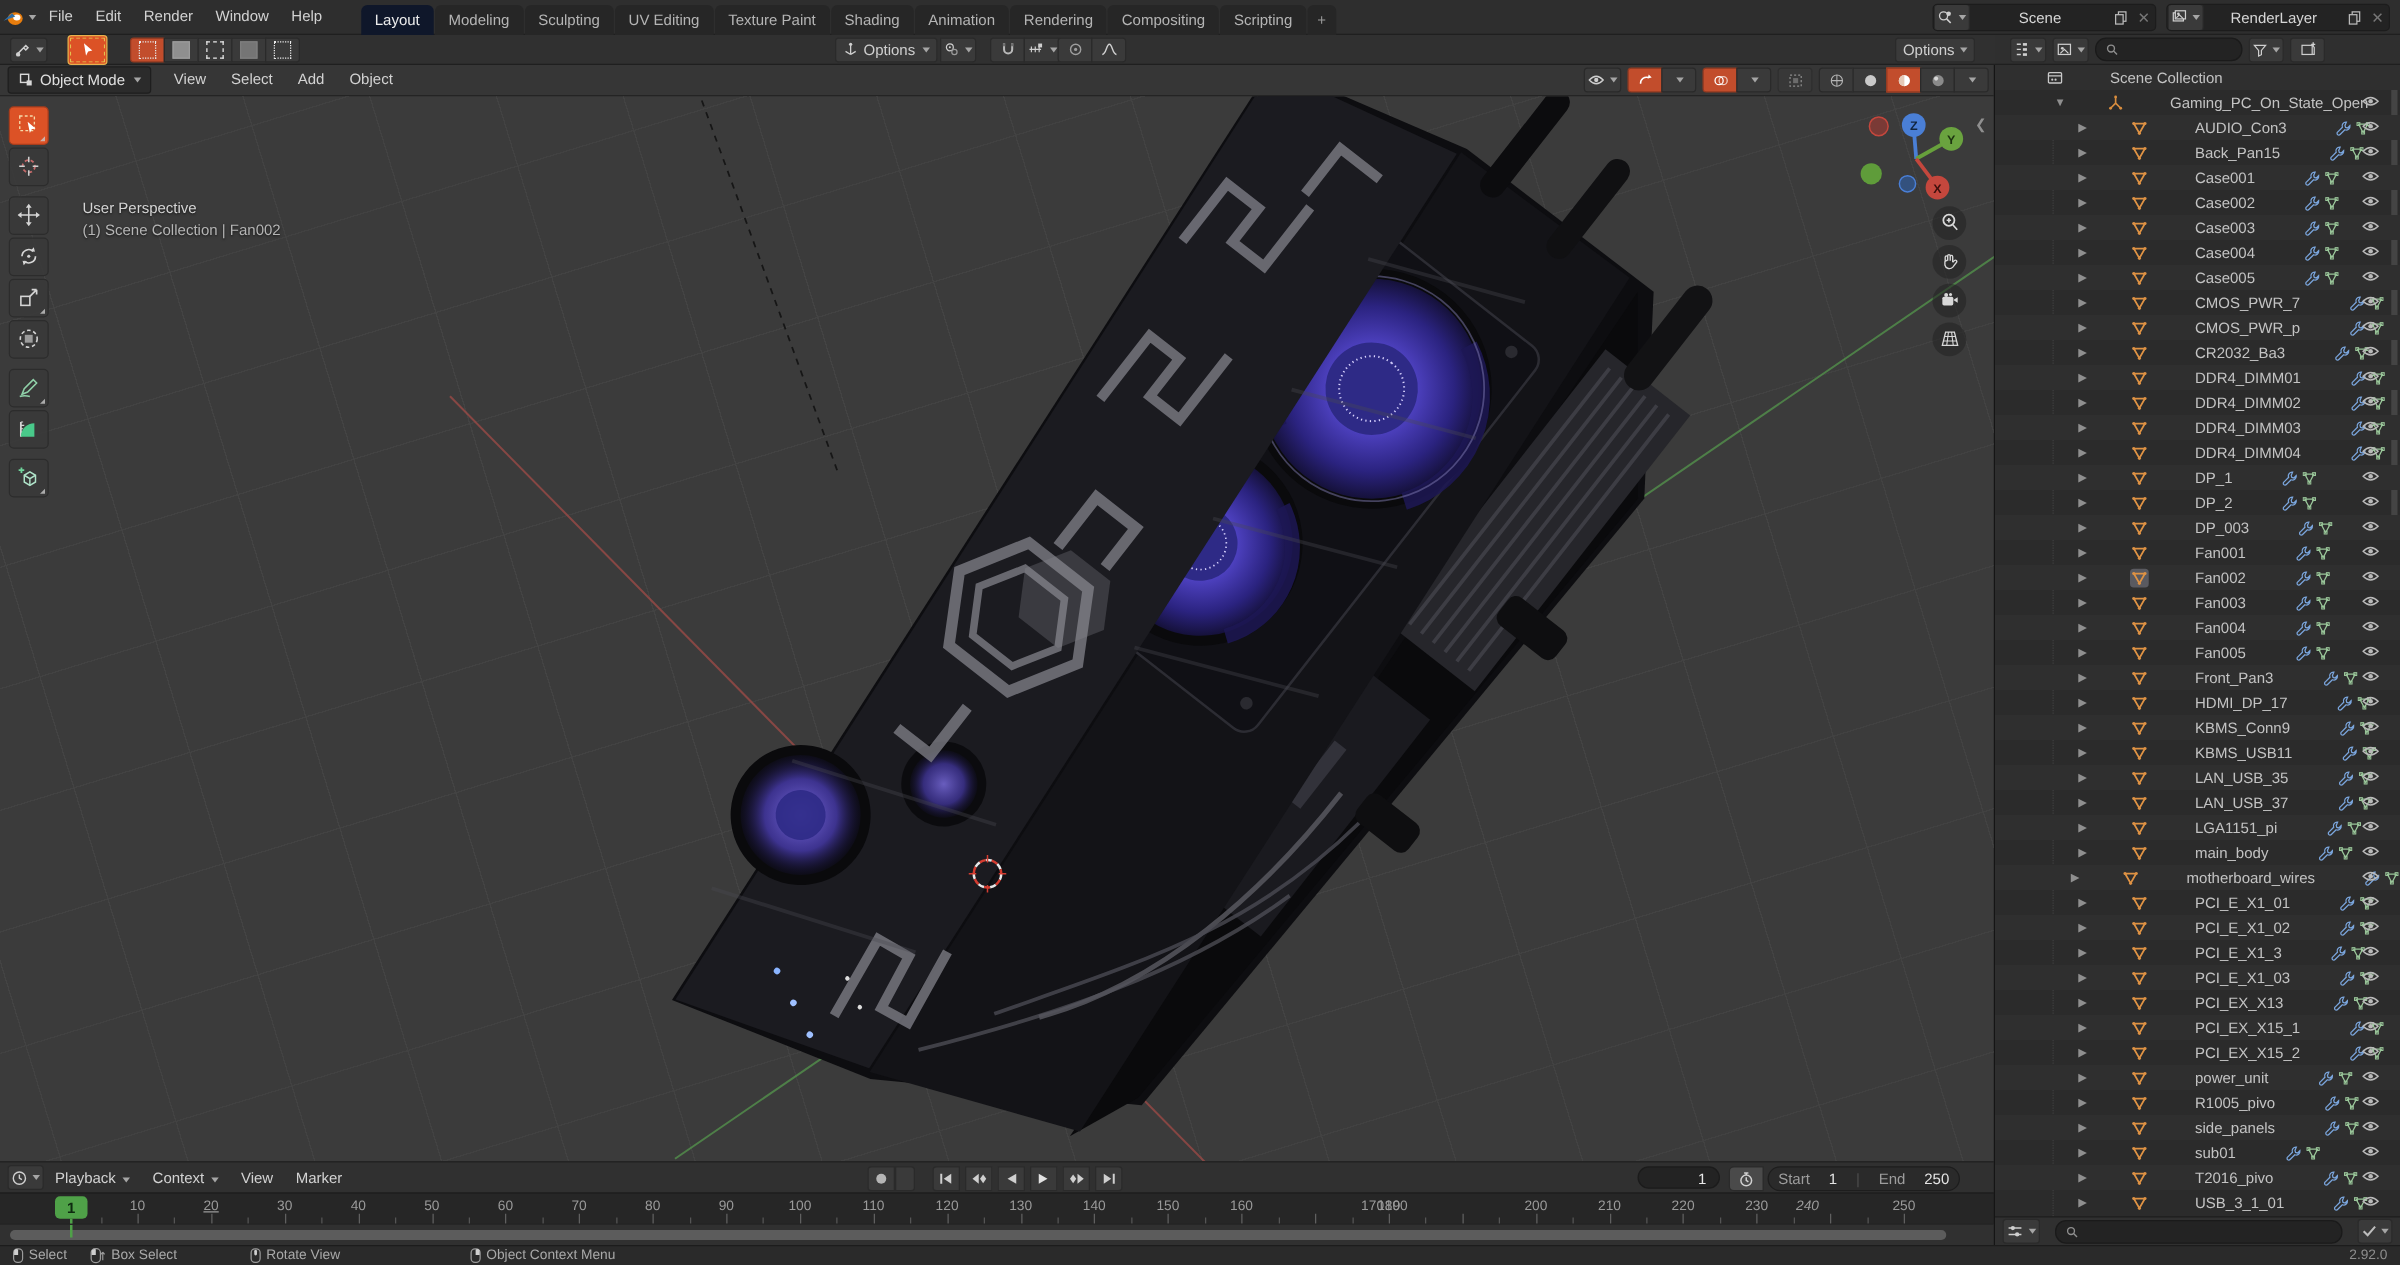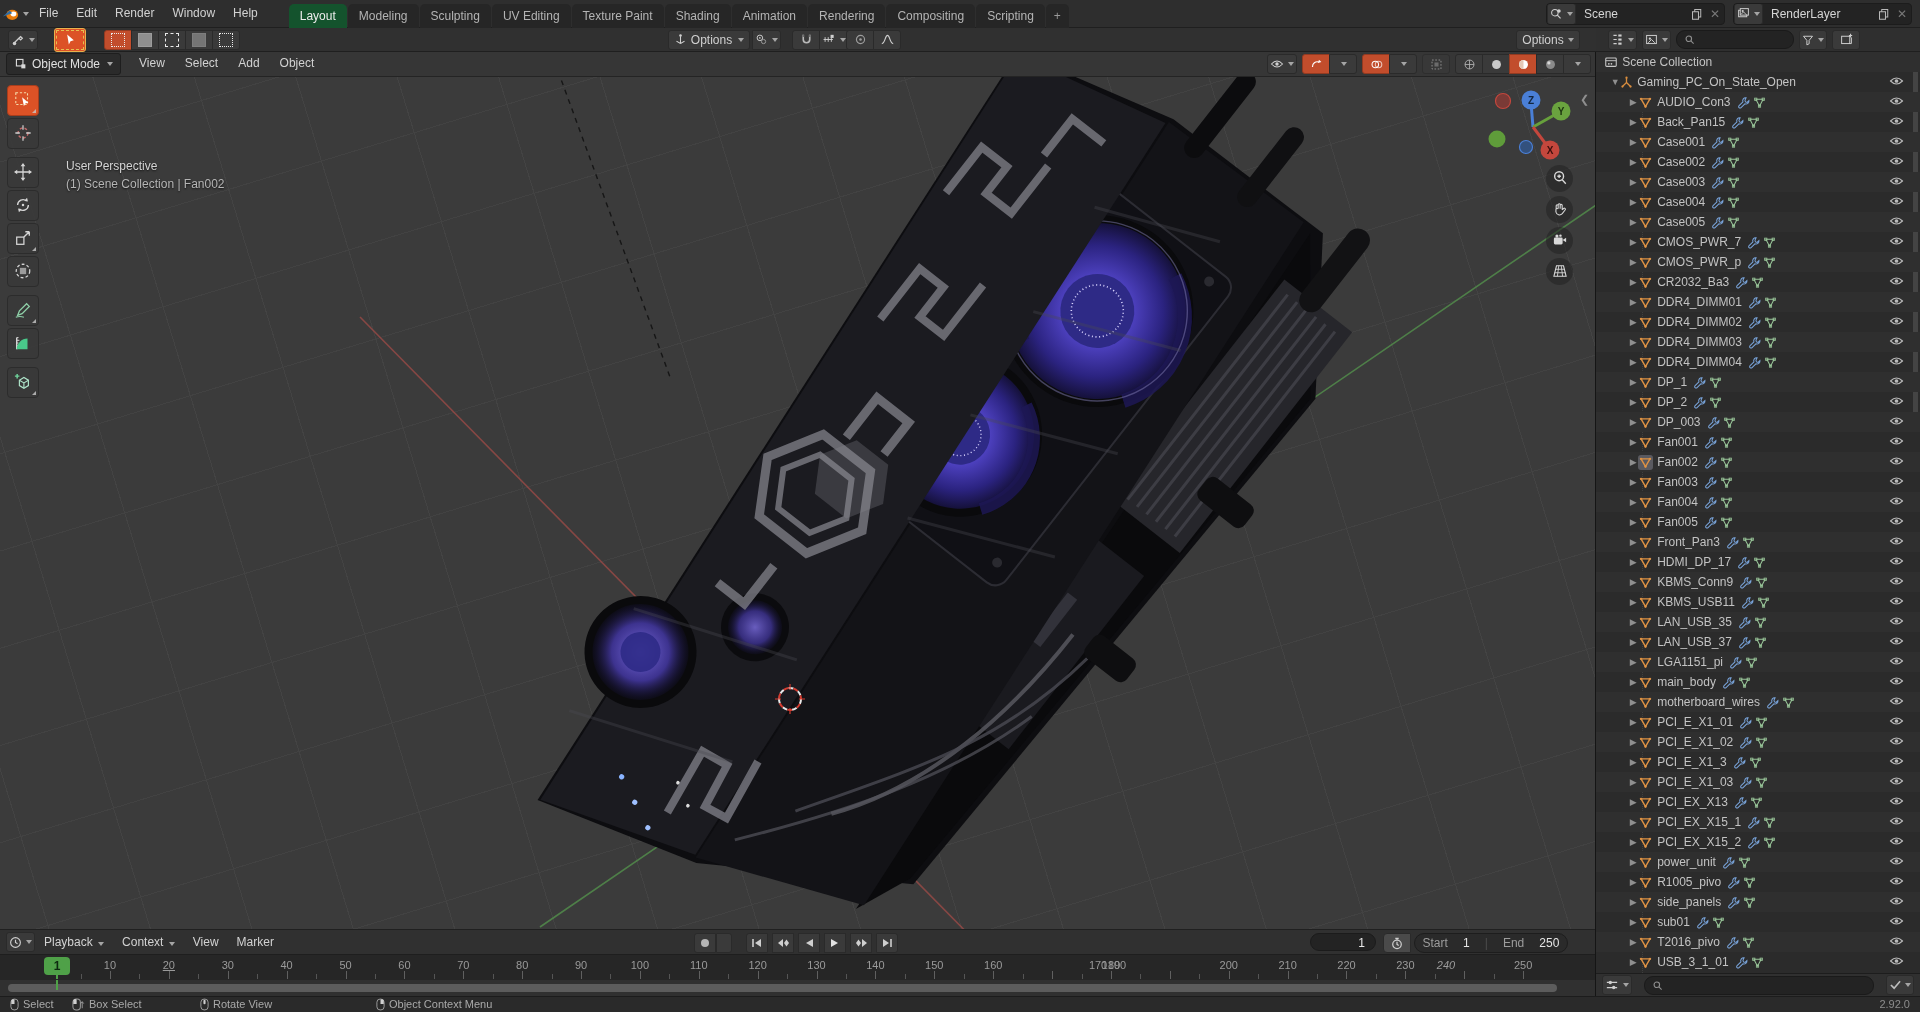--- a/index.html
+++ b/index.html
@@ -1,25 +1,25 @@
 <!DOCTYPE html>
 <html><head>
 <meta charset="utf-8">
 <style>
   html,body{margin:0;padding:0;background:#1b1b1b;width:1920px;height:1012px;overflow:hidden;
     font-family:"Liberation Sans","DejaVu Sans",sans-serif;font-size:12px;color:#cccccc;
     -webkit-font-smoothing:antialiased;user-select:none;}
   .bar{box-sizing:border-box;}
   
-  #topbar{height:28px;background:#2e2e2e;display:flex;align-items:center;border-bottom:1px solid #1f1f1f;}
+  #topbar{height:28px;background:#2e2e2e;display:flex;align-items:center;border-bottom:1px solid #1f1f1f;text-align:center;}
   .menu-item{padding:0 9px;color:#d2d2d2;line-height:27px;cursor:default;}
   #logo{width:30px;text-align:center;display:flex;align-items:center;justify-content:center;gap:2px;}
   #tabs{display:flex;align-items:flex-end;height:28px;margin-left:22px;}
   .tab{background:#262626;color:#b4b4b4;padding:4px 11px 4px;margin-right:1px;border-radius:5px 5px 0 0;line-height:16px;}
-  .tab.active{background:#14532d;color:#ececec;}
+  .tab.active{background:#0f172a;color:#ececec;}
   .tab.newtab{padding:4px 8px;color:#9a9a9a;}
   #topbar-right{margin-left:auto;display:flex;gap:8px;align-items:center;padding-right:8px;}
   .id-block{display:flex;align-items:center;background:#232323;border:1px solid #1c1c1c;border-radius:4px;height:20px;overflow:hidden;}
   .id-block .icon-btn{background:#3a3a3a;height:20px;}
   .id-block .id-name{padding:0 8px;color:#d6d6d6;min-width:96px;}
   .mini{width:18px;height:18px;display:inline-flex;align-items:center;justify-content:center;color:#9b9b9b;}
   
   #toolrow{height:24px;background:#303030;display:flex;align-items:center;border-bottom:1px solid #1f1f1f;position:relative;}
   .icon-btn{display:inline-flex;align-items:center;justify-content:center;background:#3a3a3a;border:1px solid #2a2a2a;
     border-radius:3px;height:18px;min-width:22px;color:#cfcfcf;gap:2px;padding:0 2px;}
@@ -54,21 +54,21 @@
   .tbtn.gap{margin-top:6px;}
   .subtri{position:absolute;right:2px;bottom:2px;width:0;height:0;border-left:4px solid transparent;border-bottom:4px solid #c9c9c9;opacity:.8;}
   
   #nav-gizmo{position:absolute;left:1486px;top:8px;}
   .navbtn{position:absolute;left:1546px;width:27px;height:27px;border-radius:50%;background:rgba(35,35,35,.55);display:flex;align-items:center;justify-content:center;}
   
   #right-col{width:324px;display:flex;flex-direction:column;background:#2b2b2b;}
   #outliner-header{height:24px;background:#2f2f2f;border-bottom:1px solid #1f1f1f;display:flex;align-items:center;gap:5px;padding:0 6px;box-sizing:border-box;}
   .search-pill{flex:0 0 auto;display:flex;align-items:center;background:#232323;border:1px solid #1a1a1a;border-radius:9px;height:17px;padding:0 7px;gap:4px;color:#8f8f8f;}
   #outliner-list{height:921px;overflow:hidden;position:relative;}
-  .orow{height:20px;display:flex;align-items:center;white-space:nowrap;color:#c3c3c3;position:relative;}
+  .orow{height:20px;display:flex;align-items:center;white-space:nowrap;color:#c3c3c3;position:relative;gap:33px;}
   .orow:nth-child(odd){background:#2f2f2f;}
   .orow .name{margin:0 6px 0 4px;}
   .orow .badges{display:flex;gap:3px;align-items:center;}
   .orow .eye{position:absolute;right:16px;top:3px;}
   .arrowglyph{color:#8f8f8f;font-size:9px;width:10px;display:inline-block;text-align:center;}
   .tri-wrap{display:inline-flex;padding:1px;border-radius:3px;}
   .orow.active .tri-wrap{background:#5a5a60;}
   #hier-guide{position:absolute;left:46px;top:40px;bottom:0;border-left:1px dotted #4d4d4d;opacity:.6;}
   #outl-scroll{position:absolute;right:2px;top:6px;width:5px;height:370px;background:#5a5a5a;border-radius:3px;opacity:.55;}
   #props-header{height:23px;background:#303030;border-top:1px solid #1d1d1d;display:flex;align-items:center;gap:8px;padding:0 6px;box-sizing:border-box;}

